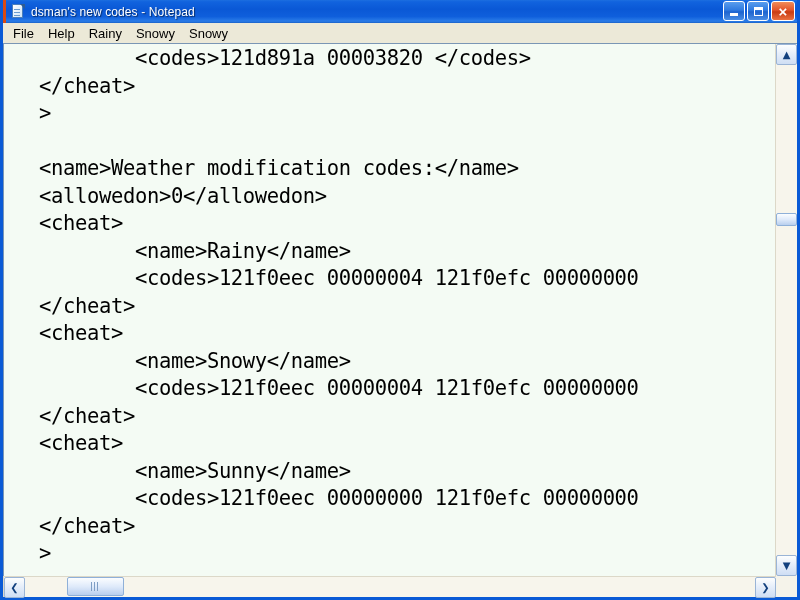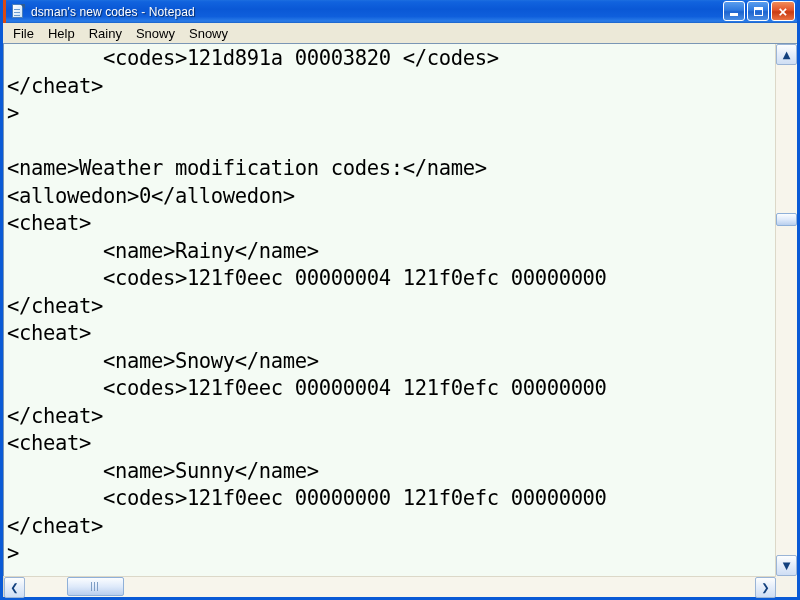--- a/index.html
+++ b/index.html
@@ -176,20 +176,21 @@
     padding: 1px 0 0 3px;
     box-sizing: border-box;
   }
   #text-content {
     font-family: "DejaVu Sans Mono", "Liberation Mono", monospace;
     font-size: 20.5px;
     line-height: 27.5px;
     color: #000000;
     white-space: pre;
     letter-spacing: -0.35px;
+    margin-left: 32px;
   }
 
   
   #v-scroll {
     flex: 0 0 21px;
     width: 21px;
     background: #f5f3ea;
     border-left: 1px solid #dcd8c8;
     display: flex;
     flex-direction: column;

